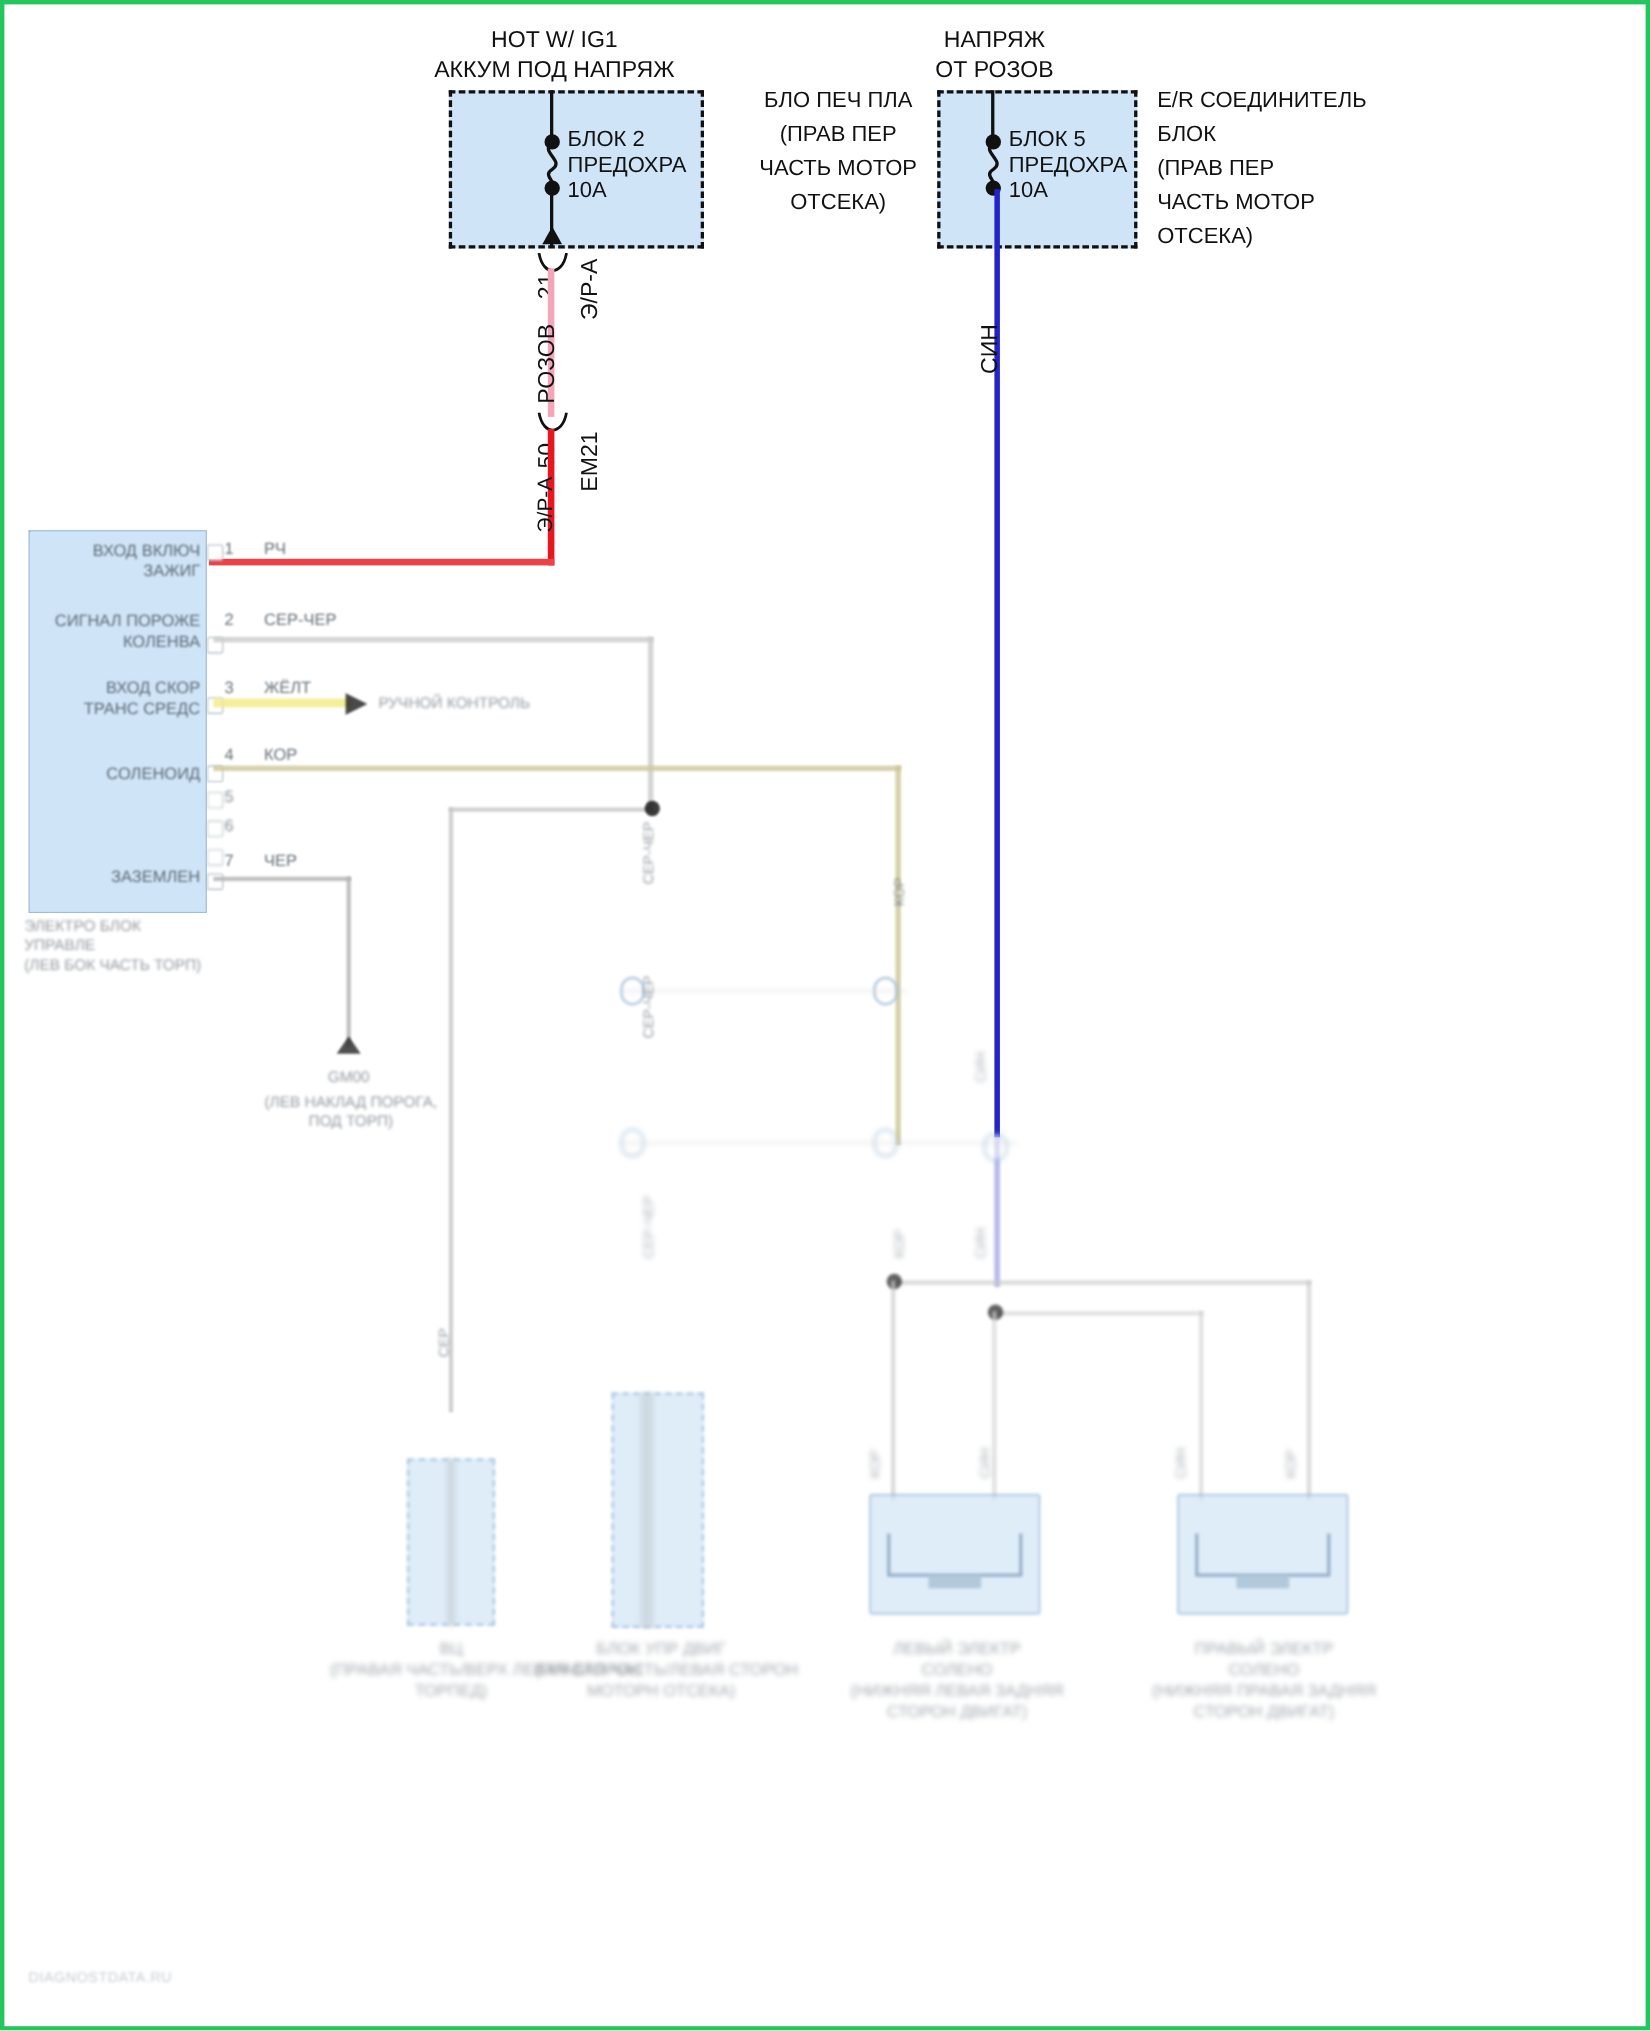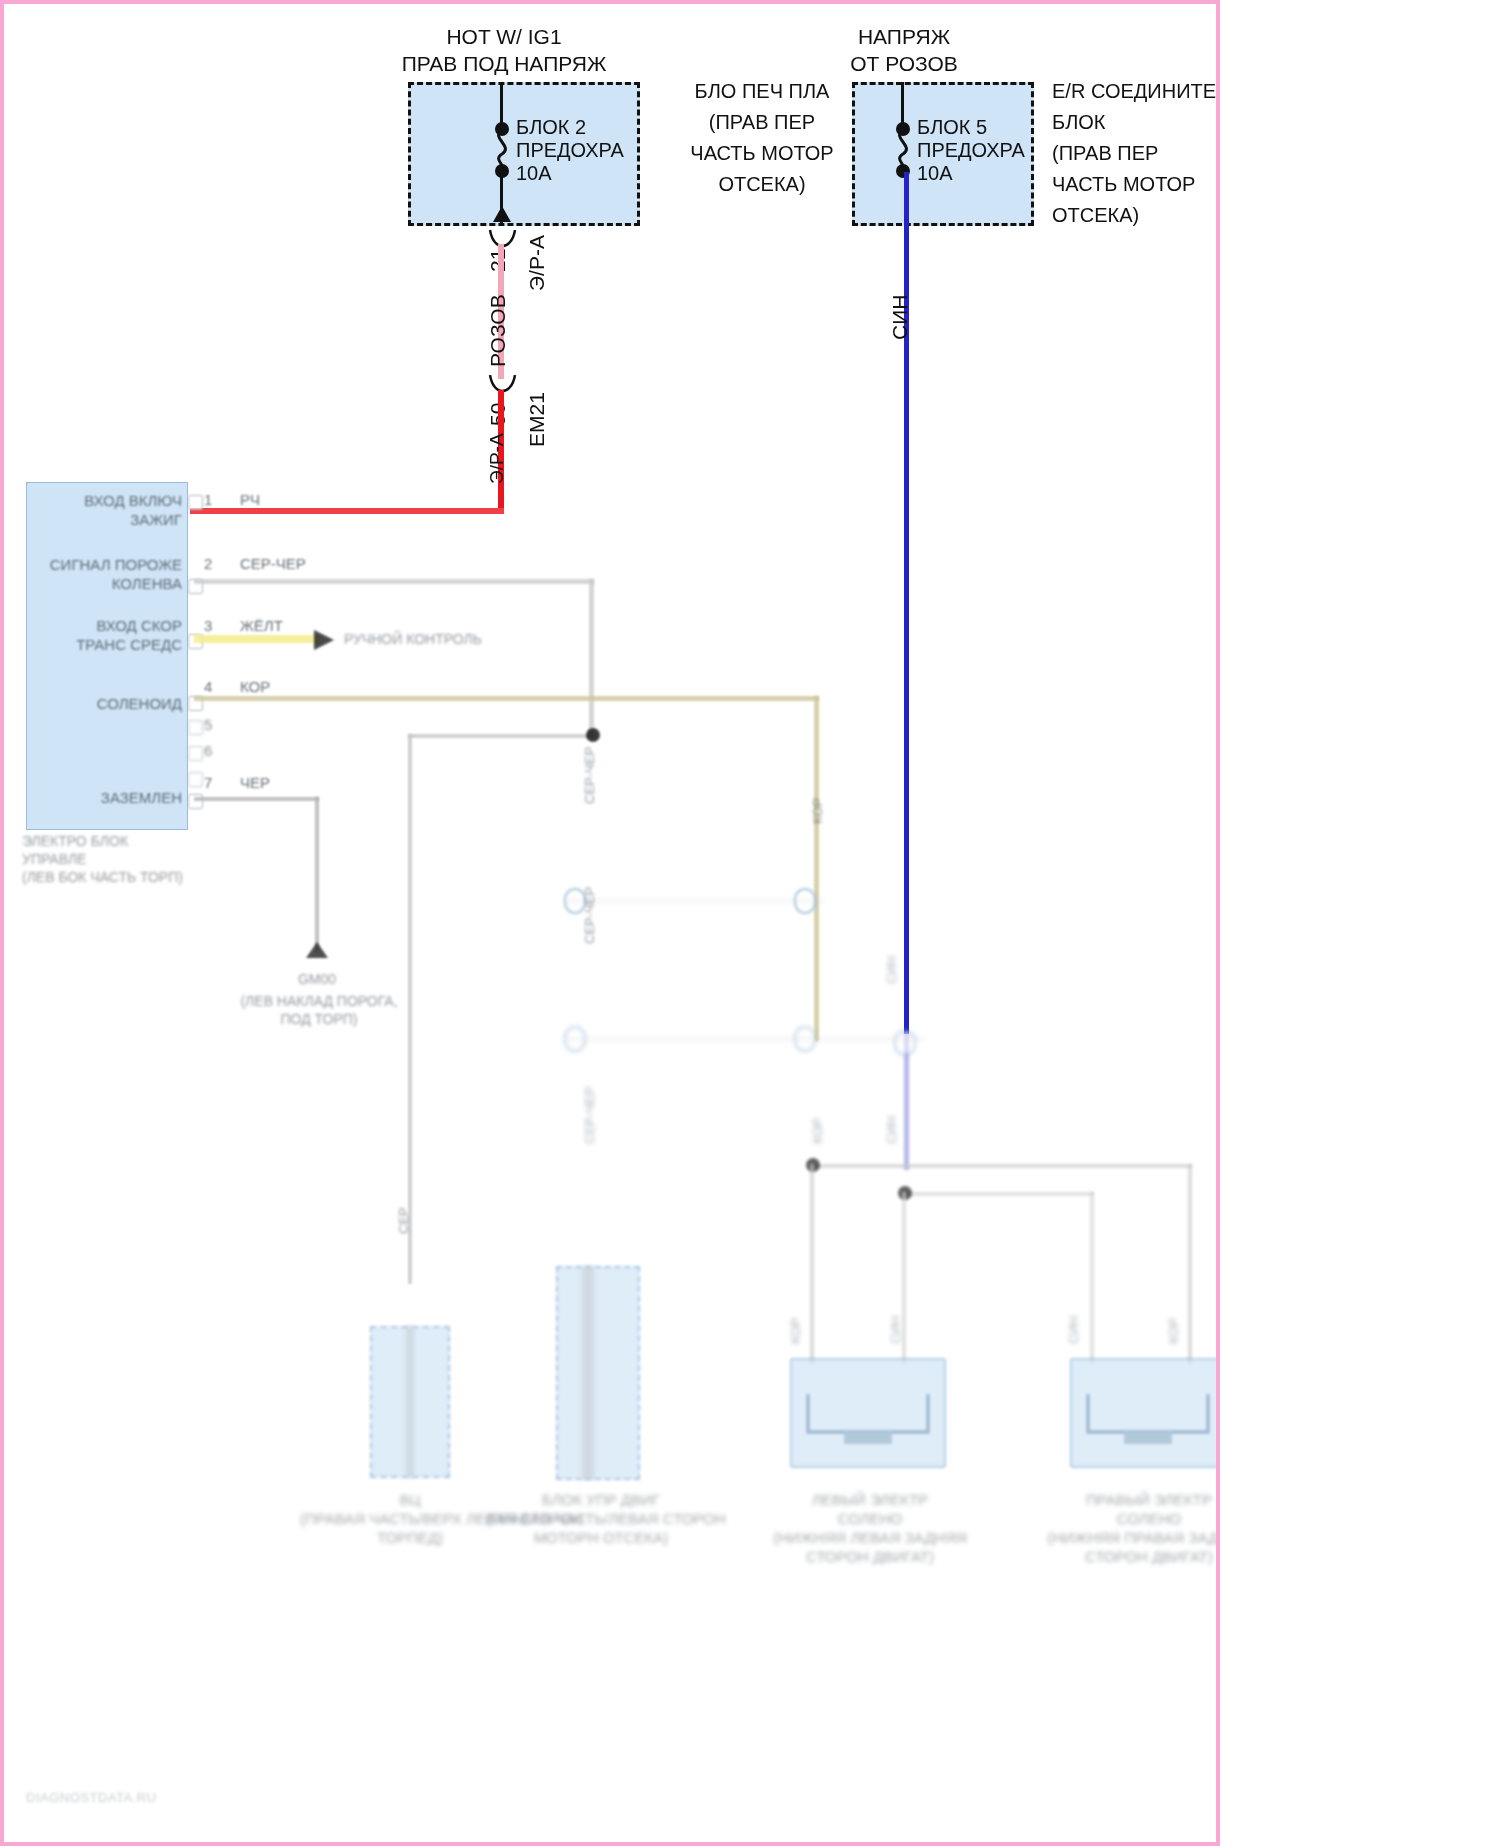--- a/index.html
+++ b/index.html
@@ -1,23 +1,23 @@
 <!DOCTYPE html>
 <html><head>
 <meta charset="utf-8">
 <title>Wiring Diagram</title>
 <style>
   html,body{margin:0;padding:0;background:#ffffff;}
   body{font-family:"Liberation Sans","DejaVu Sans",sans-serif;}
   #sheet{
     position:relative;
-    width:1220px;height:1846px;
+    width:1500px;height:1846px;
     background:#fff;
     box-sizing:border-box;
-    border:4px solid #f9a8d4;
+    border:4px solid #22c55e;
     overflow:hidden;
     padding-left:48px;
   }
   .txt{position:absolute;font-size:20px;color:#111;white-space:pre;line-height:31px;}
   .txt.c{text-align:center;}
   .blk{
     position:absolute;
     background:#cfe4f7;
     border:3px dashed #111;
     box-sizing:border-box;
@@ -48,21 +48,21 @@
   .ctext{position:absolute;font-size:15px;color:#4a5560;text-align:center;white-space:pre;line-height:19px;}
   .vrot{position:absolute;transform-origin:0 0;transform:rotate(-90deg);font-size:13px;color:#5a6570;white-space:pre;}
   .footer{position:absolute;font-size:13px;color:#a9b2ba;letter-spacing:.5px;}
 </style>
 </head>
 <body>
 
 <div id="sheet">
 
   <div class="txt c" style="left:340px;top:17px;width:320px;font-size:21px;">HOT W/ IG1</div>
-  <div class="txt c" style="left:340px;top:44px;width:320px;font-size:21px;">ПРАВ ПОД НАПРЯЖ</div>
+  <div class="txt c" style="left:340px;top:44px;width:320px;font-size:21px;">АККУМ ПОД НАПРЯЖ</div>
 
   <div class="blk" style="left:404px;top:78px;width:232px;height:144px;"></div>
 
   <div class="vline" style="left:496px;top:78px;height:46px;"></div>
   <div class="dot" style="left:491px;top:118px;"></div>
 
   <svg class="fuse" style="left:482px;top:126px;" width="32" height="42" viewBox="0 0 32 42">
     <path d="M16 0 C 4 8, 28 16, 16 24 C 6 30, 22 36, 16 42" fill="none" stroke="#111" stroke-width="3"></path>
   </svg>
   <div class="dot" style="left:491px;top:160px;"></div>

